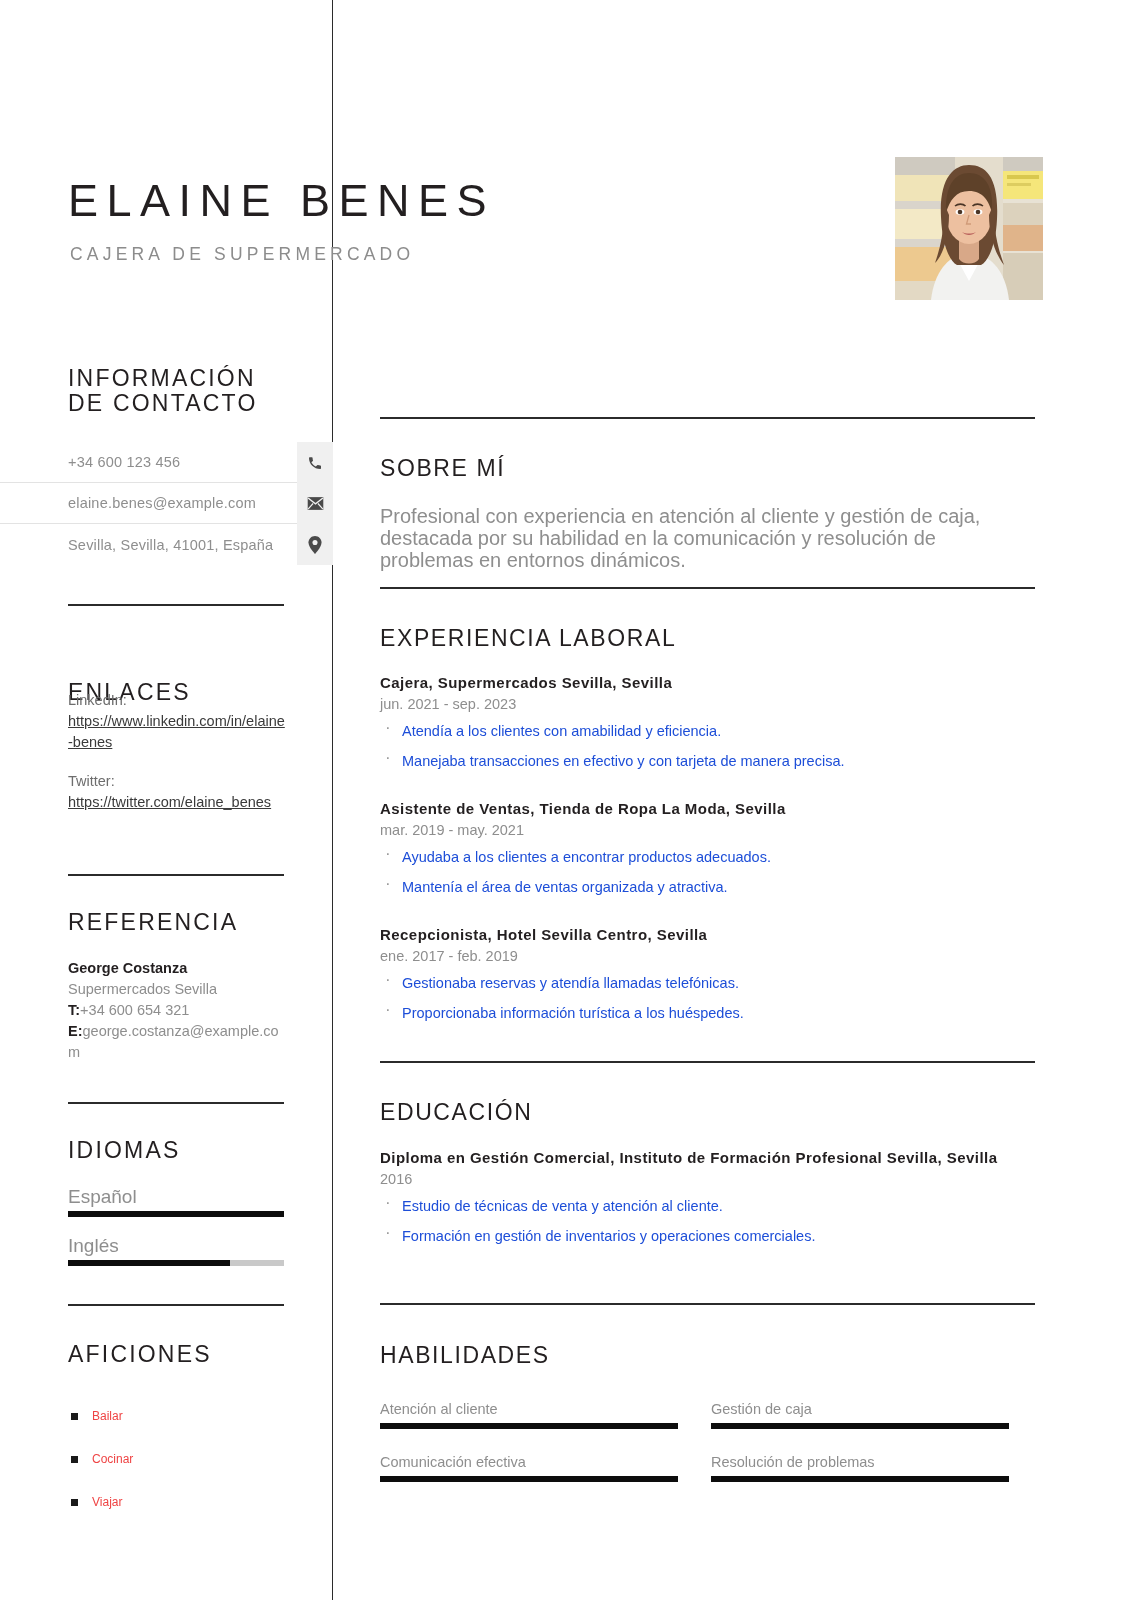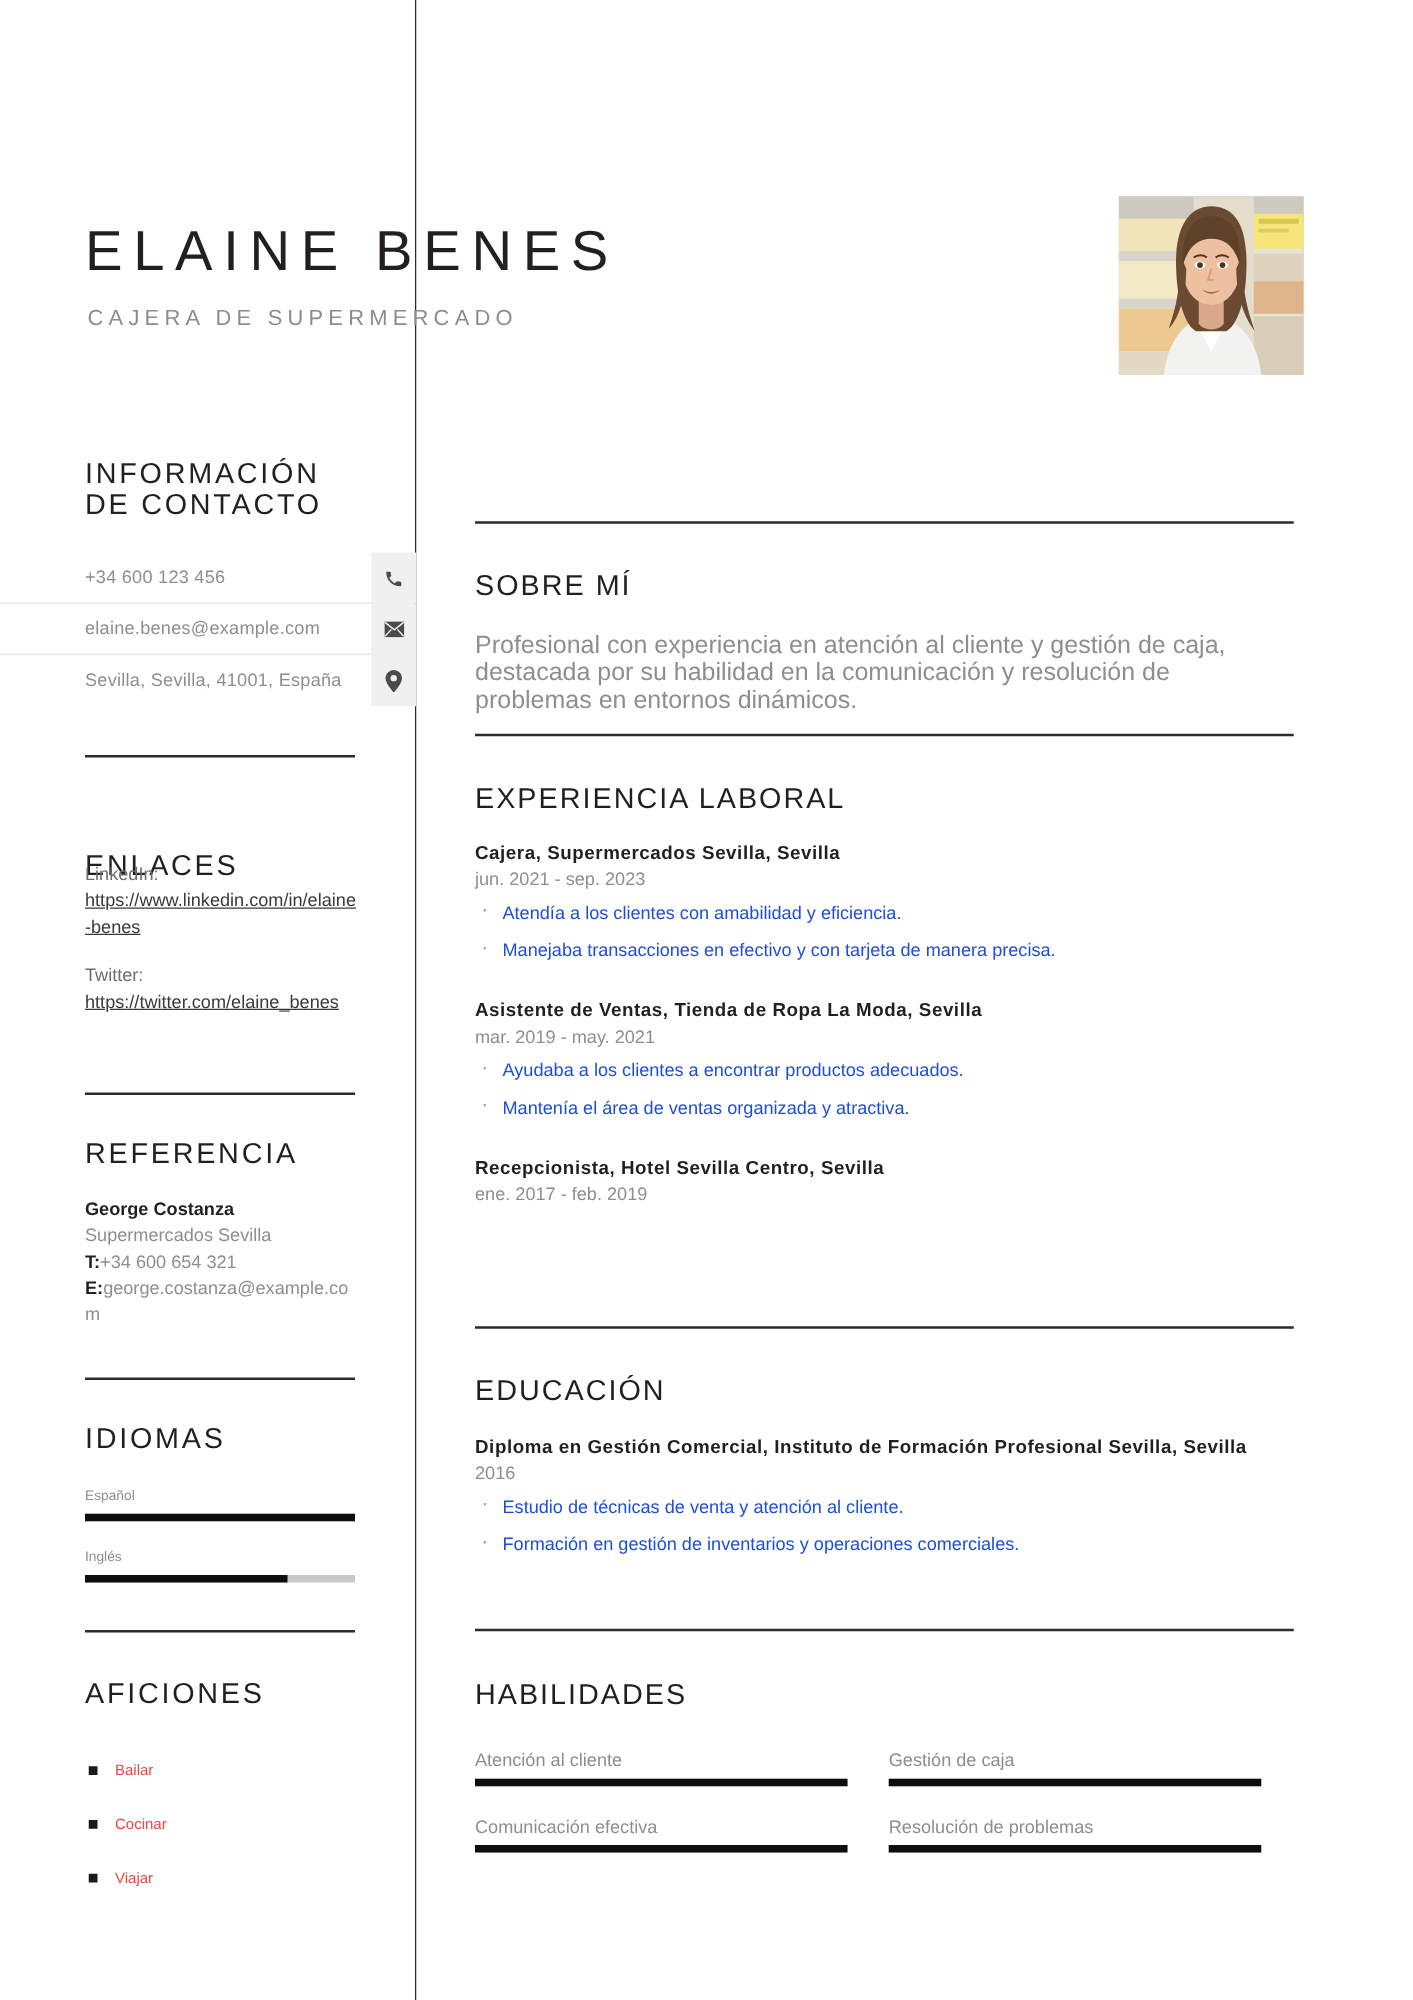--- a/index.html
+++ b/index.html
@@ -80,21 +80,21 @@
   
   .ref { position:absolute; left:68px; top:958px; width:220px; }
   .ref-name { font-size:14.5px; font-weight:700; color:#231f20; line-height:21px; }
   .ref-org { font-size:14.5px; color:#8e8e8e; line-height:21px; }
   .ref-line { font-size:14.5px; color:#8e8e8e; line-height:21px; word-break:break-all; }
   .ref-line b { color:#231f20; font-weight:700; }
 
   
   .langs { position:absolute; left:68px; top:1186px; width:216px; }
   .lang-item { margin-bottom:18px; }
-  .lang-name { font-size:11px; color:#8e8e8e; line-height:22px; }
+  .lang-name { font-size:19px; color:#8e8e8e; line-height:22px; }
   .lang-track { position:relative; width:216px; height:6px; background:#c9c9c9; margin-top:3px; }
   .lang-fill { position:absolute; left:0; top:0; height:6px; background:#0d0d0d; }
 
   
   .hobbies { position:absolute; left:68px; top:1385px; width:216px; }
   .hobby {
     position:relative; padding-left:24px;
     font-size:12px; color:#ef4444; line-height:19px; margin-bottom:24px;margin-top:22px;
   }
   .hobby::before {
@@ -318,20 +318,24 @@
       <div class="e-date">mar. 2019 - may. 2021</div>
       <ul class="e-bullets">
         <li>Ayudaba a los clientes a encontrar productos adecuados.</li>
         <li>Mantenía el área de ventas organizada y atractiva.</li>
       </ul>
     </div>
 
     <div class="entry" style="top:924px;">
       <div class="e-head">Recepcionista, Hotel Sevilla Centro, Sevilla</div>
       <div class="e-date">ene. 2017 - feb. 2019</div>
+      <ul class="e-bullets">
+        <li>Gestionaba reservas y atendía llamadas telefónicas.</li>
+        <li>Proporcionaba información turística a los huéspedes.</li>
+      </ul>
     </div>
 
     <div class="r-rule" style="top:1061px;"></div>
     <div class="r-sec-title" style="top:1099px;">EDUCACIÓN</div>
 
     <div class="entry" style="top:1147px;">
       <div class="e-head">Diploma en Gestión Comercial, Instituto de Formación Profesional Sevilla, Sevilla</div>
       <div class="e-date">2016</div>
       <ul class="e-bullets">
         <li>Estudio de técnicas de venta y atención al cliente.</li>

